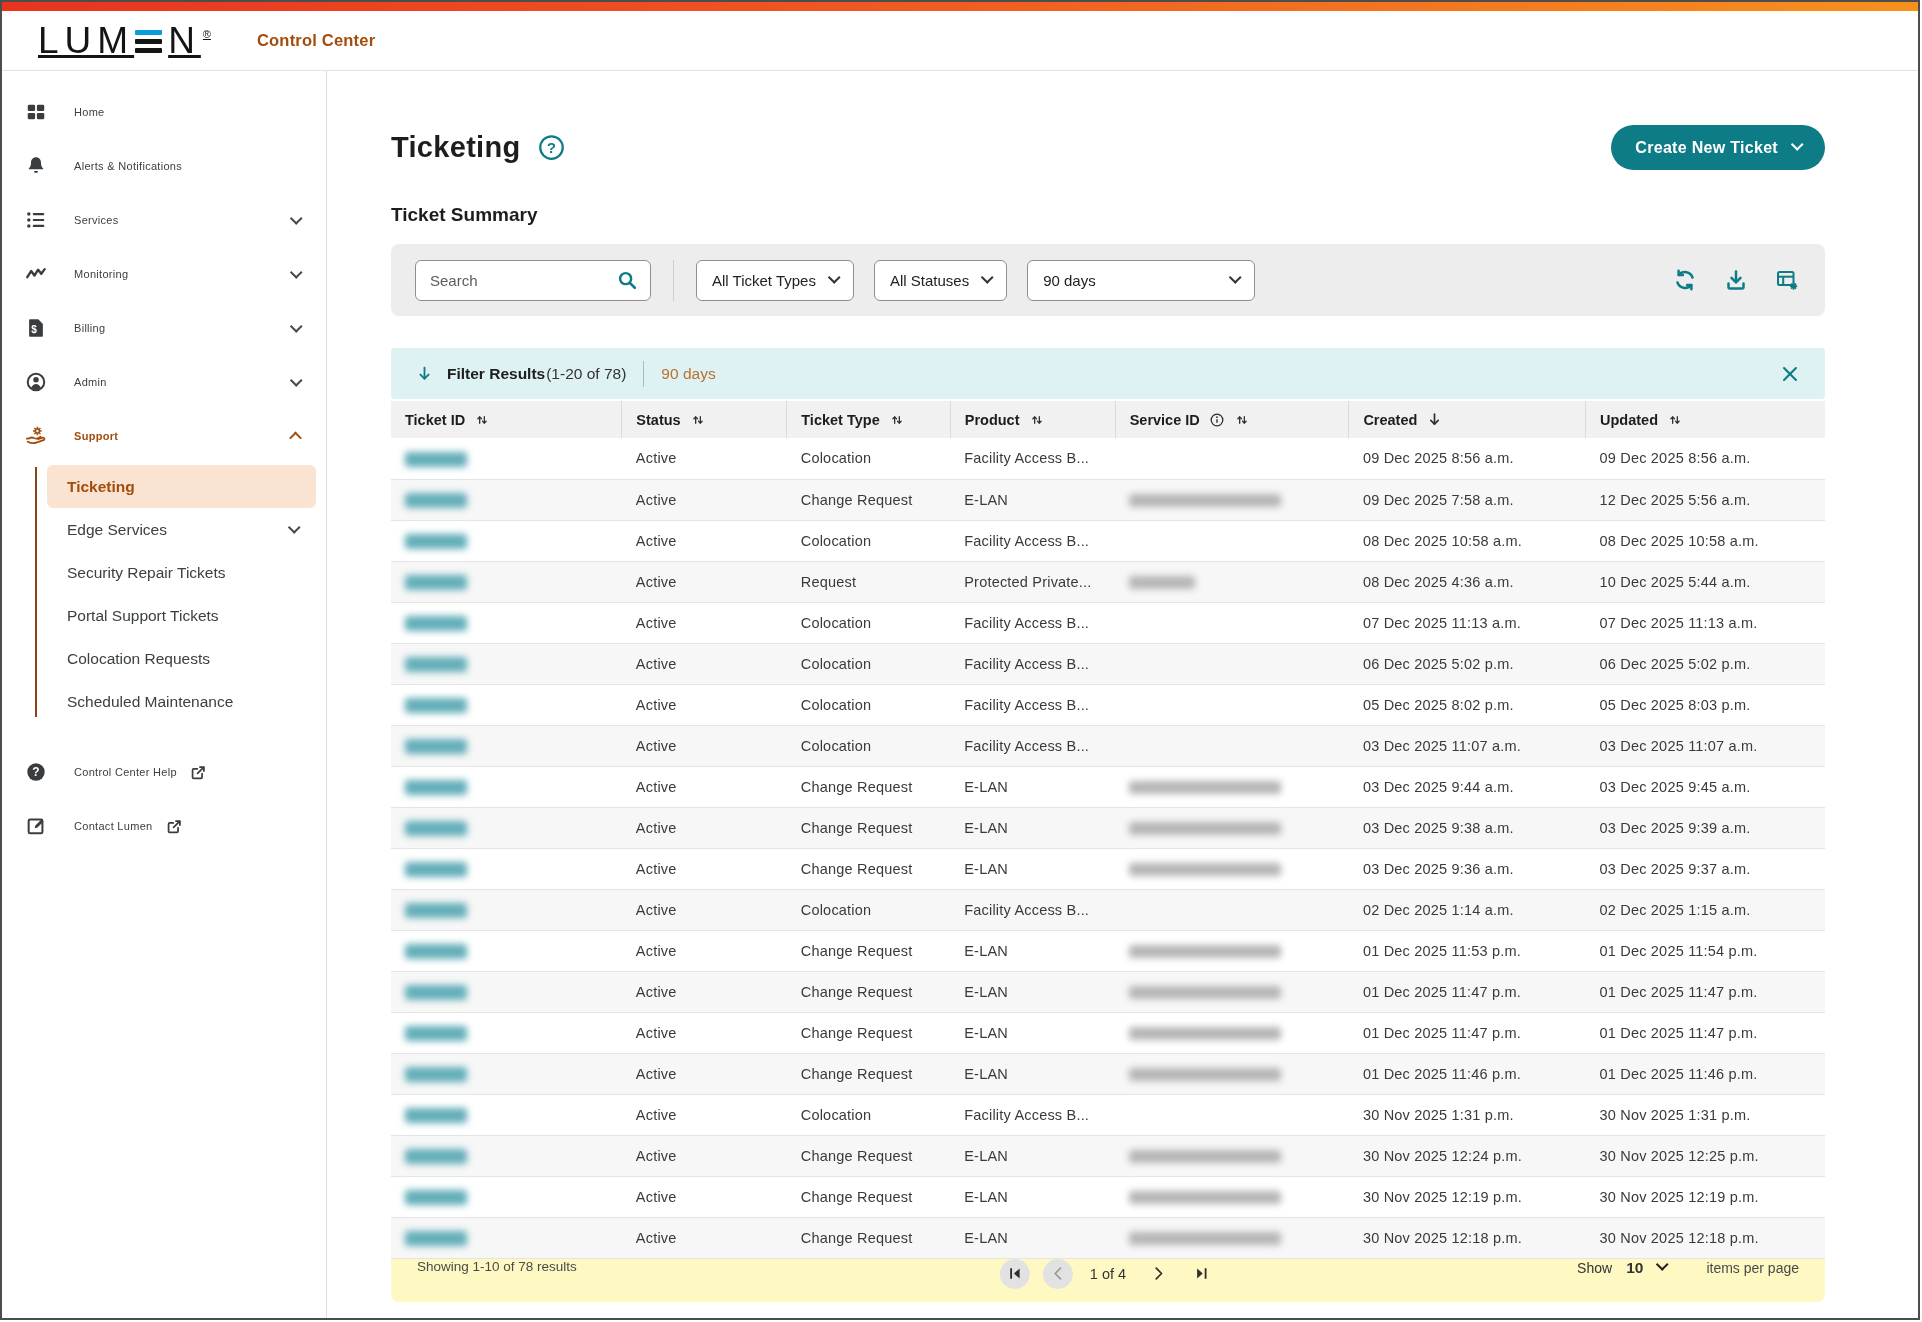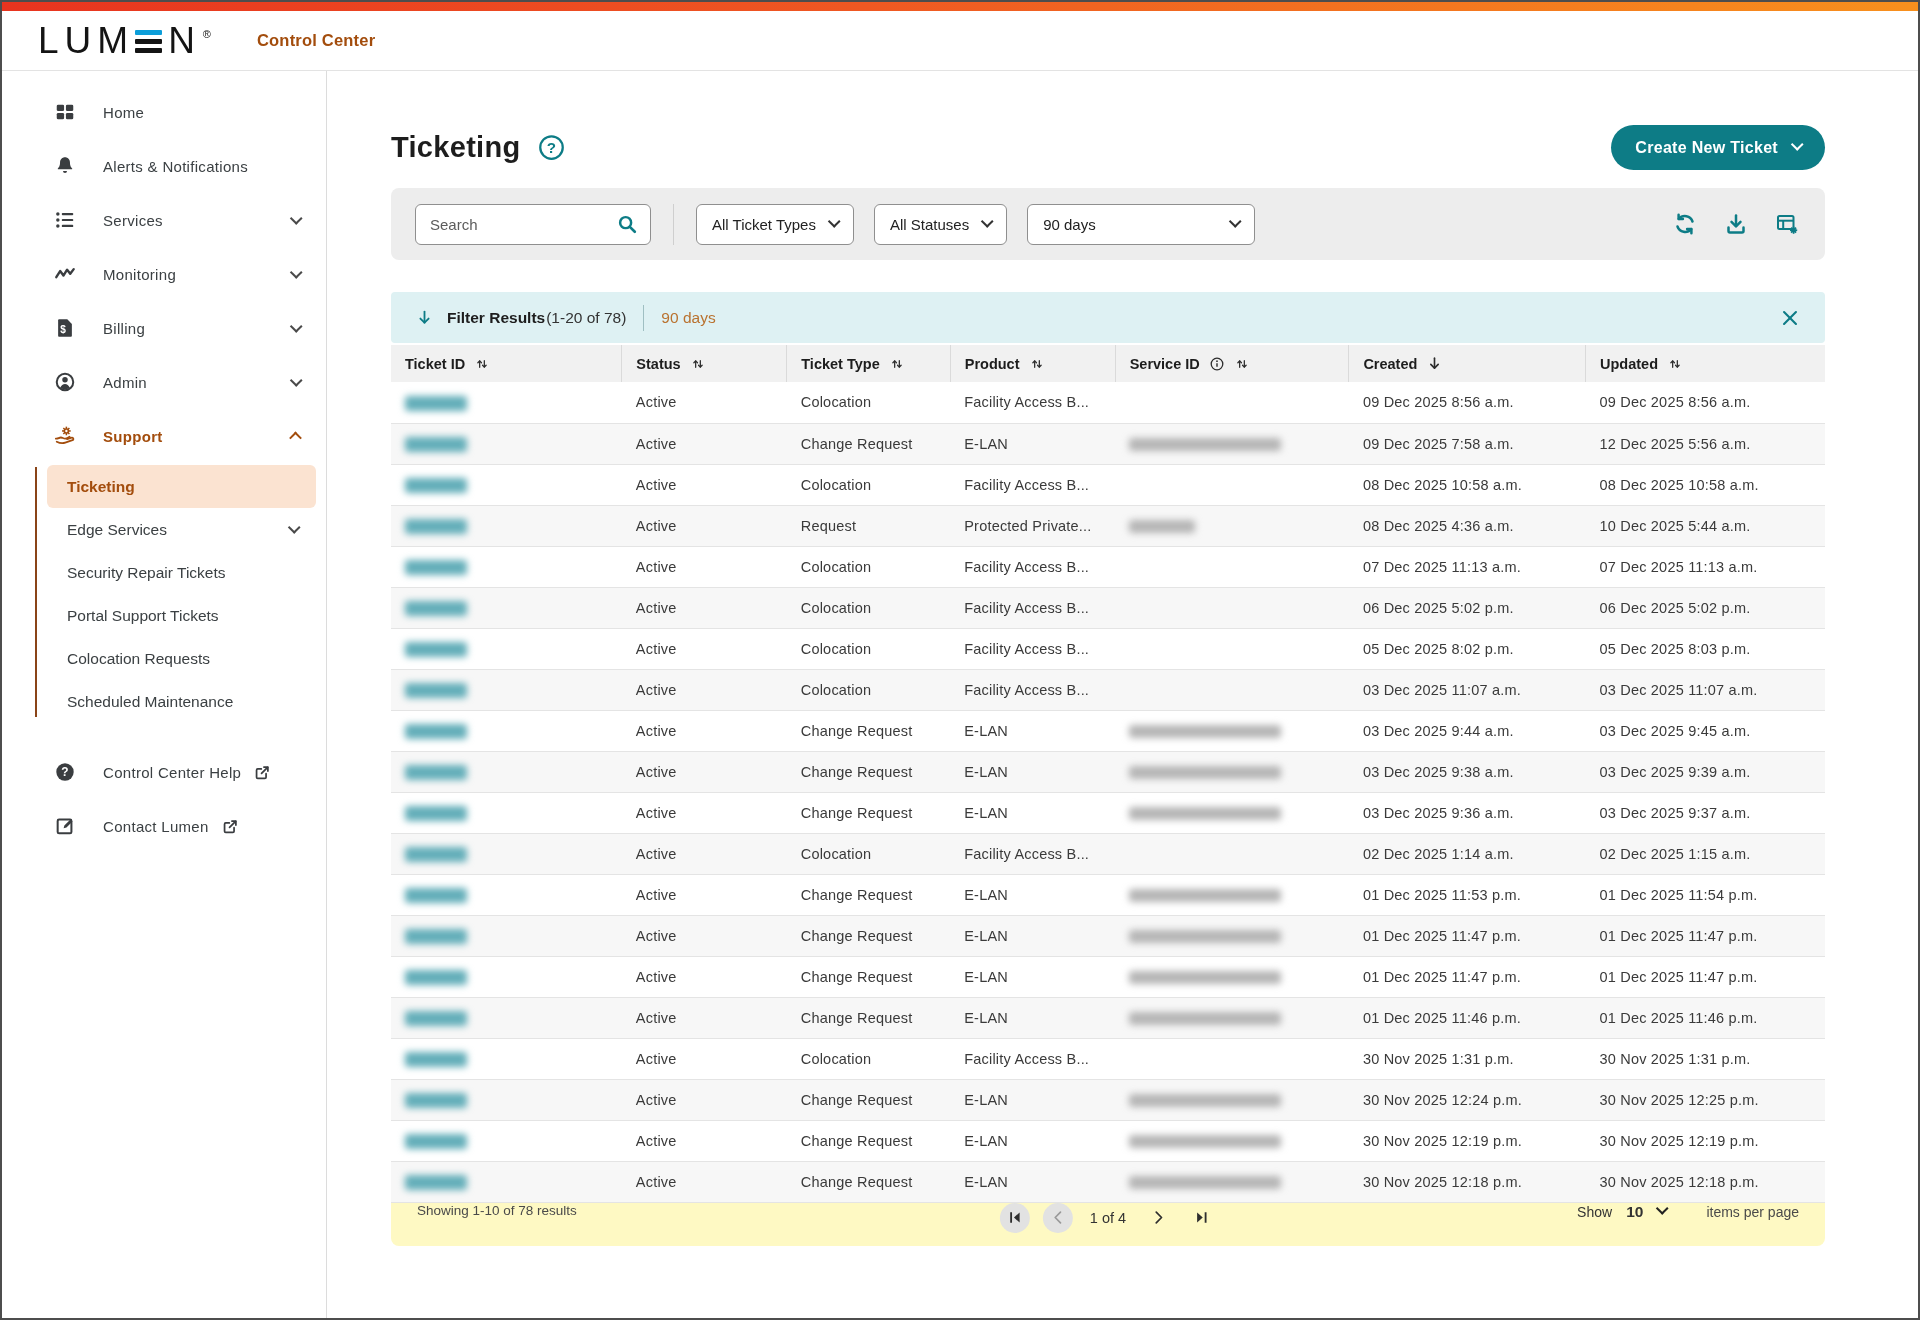--- a/index.html
+++ b/index.html
@@ -2,21 +2,21 @@
 <html><head>
 <meta charset="utf-8">
 <style>
   * { box-sizing: border-box; margin: 0; padding: 0; }
   html,body { width:1922px; height:1322px; background:#fff; font-family:"Liberation Sans",sans-serif; }
   .screen { position:relative; width:1920px; height:1320px; border:2px solid #4d4d4d; background:#fff; overflow:hidden; display:flex; flex-direction:column; }
 
   
   .topstripe { height:9px; background:linear-gradient(90deg,#e8341f 0%,#ef5822 45%,#f8901d 100%); flex:none; }
   .header { height:60px; display:flex; align-items:center; padding:0 30px 0 36px; border-bottom:1px solid #e3e3e3; flex:none; }
-  .logo { display:flex; align-items:center; color:#141414; font-size:37px; font-weight:500; letter-spacing:6px; }
+  .logo { display:flex; align-items:center; color:#141414; font-size:37px; font-weight:500; letter-spacing:6px;text-decoration:underline; }
   .logo .e-glyph { display:inline-flex; flex-direction:column; gap:4px; width:27px; margin:2px 6px 0 1px; }
   .logo .e-glyph i { display:block; height:5px; background:#141414; border-radius:1px; }
   .logo .e-glyph i.blue { background:#0c9ed9; }
   .logo sup { font-size:11px; margin:-14px 0 0 2px; letter-spacing:0; }
   .app-name { color:#a34d0d; font-weight:bold; font-size:16.5px; margin-left:46px; letter-spacing:.2px; }
   .header-right { margin-left:auto; display:flex; align-items:center; gap:24px; }
   .ent-box { border:1px solid #7d7d7d; border-radius:6px; padding:9px 14px; display:flex; align-items:center; gap:12px; font-size:15px; color:#2a2a2a; cursor:pointer; }
   .hdr-divider { width:1px; height:36px; background:#d8d8d8; }
   .user-menu { display:flex; align-items:center; gap:10px; cursor:pointer; }
 
@@ -27,21 +27,21 @@
   .blur-chip { display:inline-block; border-radius:3px; filter:blur(3.5px); vertical-align:middle; }
   .chip-ent  { width:52px;  height:12px; background:#9d9d9d; }
   .chip-user { width:95px;  height:13px; background:#8f8f8f; }
   .chip-ticket { width:62px; height:15px; background:#63aeb9; }
   .chip-svc-long  { width:152px; height:13px; background:#b5b5b5; }
   .chip-svc-short { width:66px;  height:13px; background:#b5b5b5; }
 
   
   .layout { display:flex; flex:1; min-height:0; }
   .sidebar { width:325px; flex:none; border-right:1px solid #dcdcdc; padding-top:14px; }
-  .nav-item { display:flex; align-items:center; height:54px; padding:0 26px 0 52px; font-size:15px; color:#3b4043; cursor:pointer; }
+  .nav-item { display:flex; align-items:center; height:54px; padding:0 26px 0 23px; font-size:11px; color:#3b4043; cursor:pointer; }
   .nav-item .ic { width:22px; height:22px; margin-right:27px; color:#3a3d40; flex:none; }
   .nav-item .lbl { letter-spacing:.3px; }
   .nav-item .chev { margin-left:auto; color:#4a4a4a; }
   .nav-item.accent { color:#a34d0d; font-weight:bold; }
   .nav-item.accent .ic { color:#a34d0d; }
   .nav-item.accent .chev { color:#a34d0d; }
   .subnav { position:relative; padding:2px 0 4px; }
   .subnav:before { content:""; position:absolute; left:33px; top:4px; bottom:10px; width:2px; background:#8a4418; }
   .subnav-item { display:flex; align-items:center; height:43px; margin:0 10px 0 45px; padding:0 18px 0 20px; border-radius:6px; font-size:15.5px; color:#3b4043; cursor:pointer; }
   .subnav-item.active { background:#fbe3d1; color:#a34d0d; font-weight:bold; }
@@ -372,20 +372,21 @@
         <h1 class="page-title">Ticketing</h1>
         <svg class="title-help">
             <use href="#ic-qmark"></use>
           </svg>
         <button class="create-btn">
           <span>Create New Ticket</span>
           <span class="chev down"></span>
         </button>
       </div>
 
+      <h2 class="section-title">Ticket Summary</h2>
 
       <div class="filter-panel">
         <div class="search-box">
           <input type="text" placeholder="Search" style="">
           <svg class="ic">
               <use href="#ic-search"></use>
             </svg>
         </div>
         <div class="vdivider"></div>
         <div class="dropdown">

